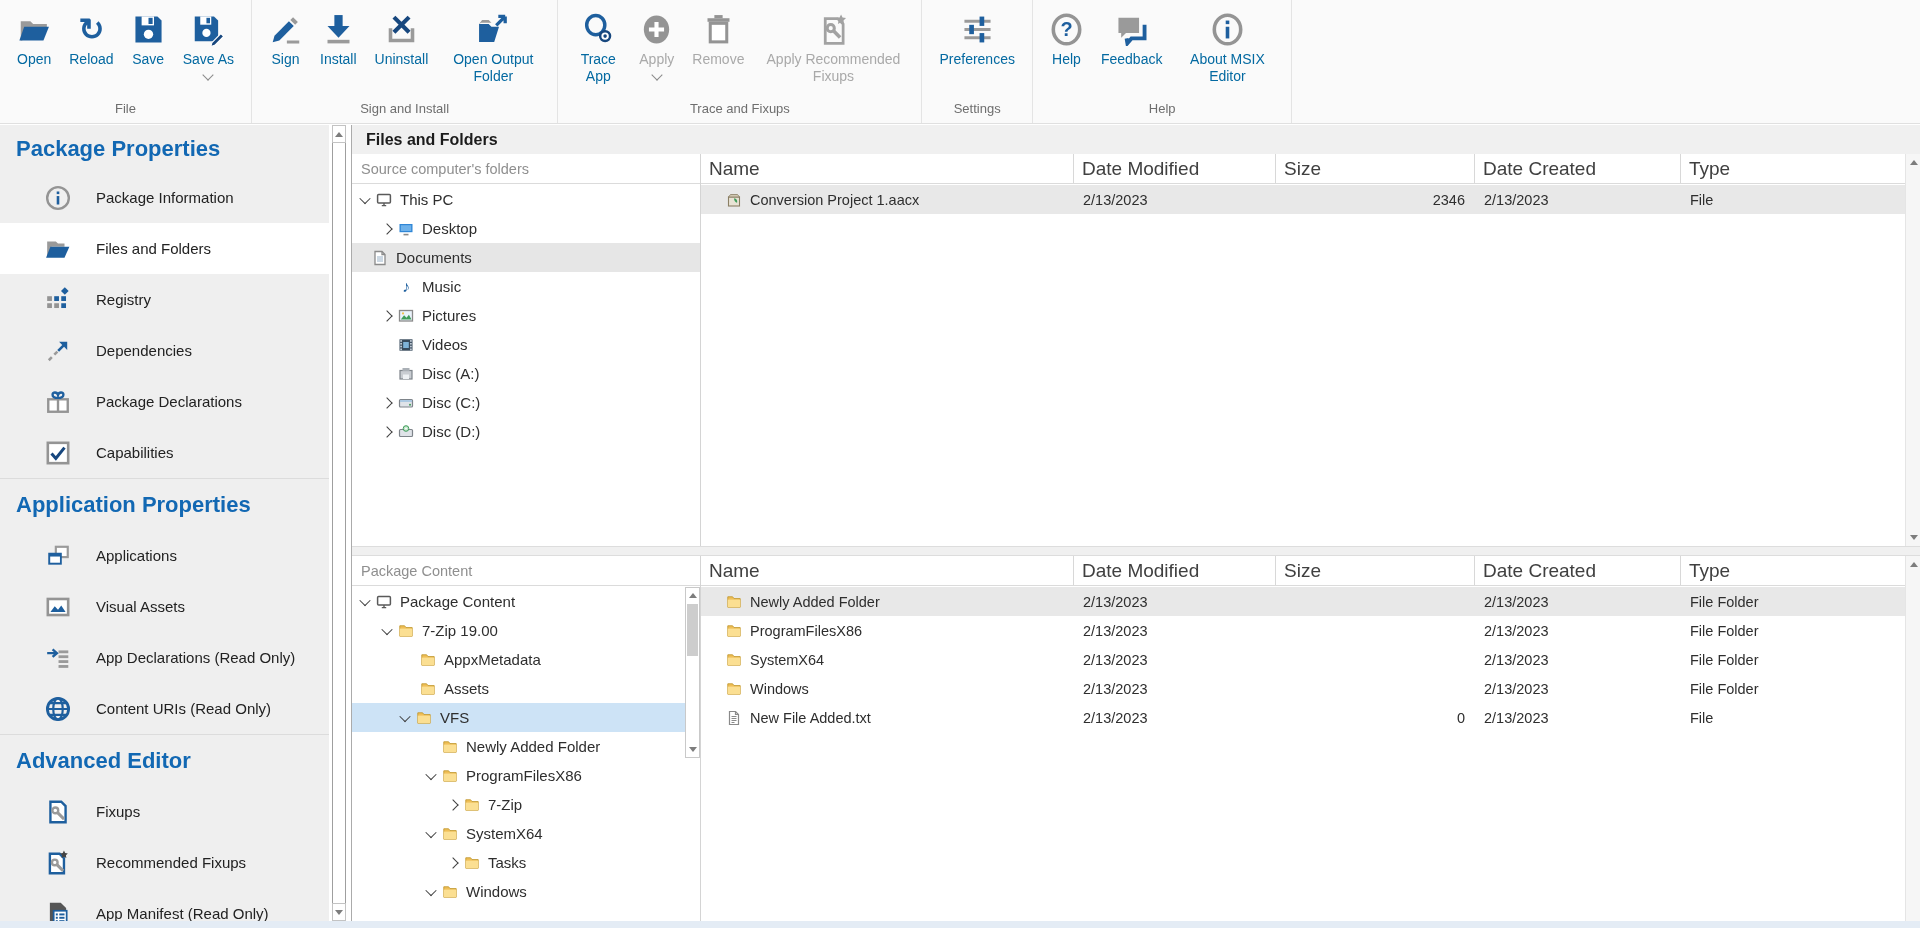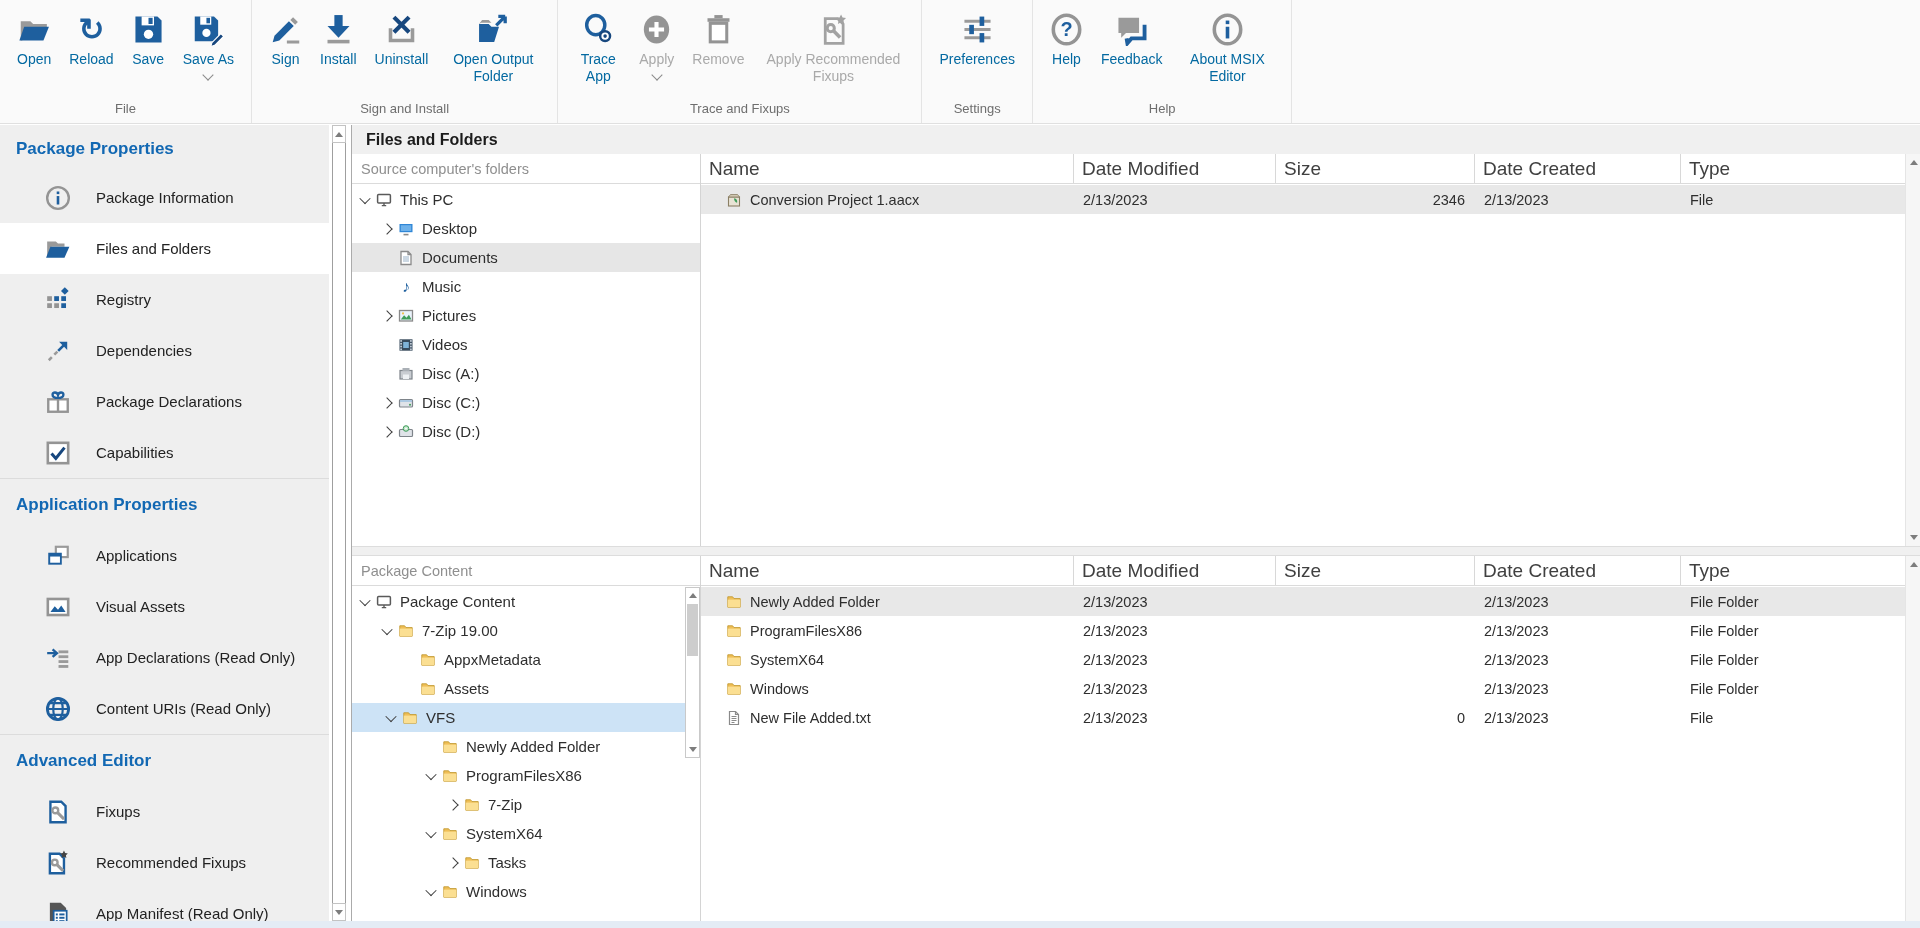--- a/index.html
+++ b/index.html
@@ -13,21 +13,21 @@
   .rbtn .ric svg{width:33px;height:33px}
   .rbtn .lbl{font-size:14px;color:#0369a1;text-align:center;line-height:17px;white-space:nowrap}
   .rbtn.two .lbl{white-space:normal}
   .rbtn.dis .lbl{color:#a9a9a9}
   .glabel{height:24px;text-align:center;font-size:13px;color:#6e6e6e;line-height:20px}
   .gl-reload{font-size:31px;line-height:33px;color:#1e5f9e;font-weight:bold}
   .ddchev{width:7px;height:7px;border-right:1.4px solid #8a8a8a;border-bottom:1.4px solid #8a8a8a;transform:rotate(45deg);margin-top:3px}
   
   .appbody{position:absolute;left:0;top:125px;width:1920px;height:803px}
   .sidebar{position:absolute;left:0;top:0;width:329px;height:803px;background:#efefef;overflow:hidden}
-  .side-h{height:51px;display:flex;align-items:center;padding-left:16px;font-size:17px;font-weight:bold;color:#1268b3}
+  .side-h{height:51px;display:flex;align-items:center;padding-left:16px;font-size:22px;font-weight:bold;color:#1268b3}
   .side-h.first{height:47px}
   .side-div{height:1px;background:#dcdcdc;margin:0}
   .side-item{height:51px;display:flex;align-items:center;padding-left:44px;font-size:15px;color:#222;cursor:default}
   .side-item.sel{background:#fff}
   .sicon{width:27px;height:27px;margin-right:25px;display:inline-flex;align-items:center;justify-content:center;flex:0 0 27px}
   .sicon svg{width:26px;height:26px}
   
   .navscroll{position:absolute;left:329px;top:0;width:21px;height:796px}
   .navtrack{position:absolute;left:3px;top:0;width:14px;height:100%;background:#fff;border-left:1px solid #9f9f9f;border-right:1px solid #9f9f9f;box-sizing:border-box}
   .navbtn{position:absolute;left:3px;width:14px;height:18px;background:#fff;border:1px solid #c3c3c3;box-sizing:border-box;display:flex;align-items:center;justify-content:center}
@@ -454,21 +454,21 @@
               </span>
               <span class="ticon">
                 <svg viewBox="0 0 16 16">
                   <rect x="1.5" y="3" width="13" height="8.2" fill="#2f86d6"></rect>
                   <rect x="2.8" y="4.2" width="10.4" height="5.8" fill="#6eb1ea"></rect>
                   <path d="M5.5 13.6h5" stroke="#8a8a8a" stroke-width="1.6"></path>
                 </svg>
               </span>
               <span>Desktop</span>
             </div>
-            <div class="trow sel-gray" style="padding-left:26px">
+            <div class="trow sel-gray" style="">
               <span class="chslot"></span>
               <span class="ticon">
                 <svg viewBox="0 0 16 16">
                   <path d="M3 1.5h7l3 3v10H3z" fill="#fff" stroke="#8a8a8a" stroke-width="1.3"></path>
                   <path d="M10 1.5v3h3" fill="none" stroke="#8a8a8a" stroke-width="1.3"></path>
                   <path d="M5 7h6M5 9h6M5 11h6" stroke="#9ab2c8" stroke-width="1.1"></path>
                 </svg>
               </span>
               <span>Documents</span>
             </div>
@@ -631,21 +631,21 @@
             <div class="trow" style="padding-left:48px">
               <span class="chslot"></span>
               <span class="ticon">
                 <svg viewBox="0 0 16 16">
                   <path d="M1.8 2.8h4.8l1.4 1.8h6.2v8.6H1.8z" fill="#f0bf56" stroke="#c29a33" stroke-width=".9"></path>
                   <path d="M1.8 5.6h12.4v7.6H1.8z" fill="#fbdf92"></path>
                 </svg>
               </span>
               <span>Assets</span>
             </div>
-            <div class="trow sel-blue" style="padding-left:30px">
+            <div class="trow sel-blue" style="padding-left:44px">
               <span class="chslot">
                 <span class="chev exp"></span>
               </span>
               <span class="ticon">
                 <svg viewBox="0 0 16 16">
                   <path d="M1.8 2.8h4.8l1.4 1.8h6.2v8.6H1.8z" fill="#f0bf56" stroke="#c29a33" stroke-width=".9"></path>
                   <path d="M1.8 5.6h12.4v7.6H1.8z" fill="#fbdf92"></path>
                 </svg>
               </span>
               <span>VFS</span>

